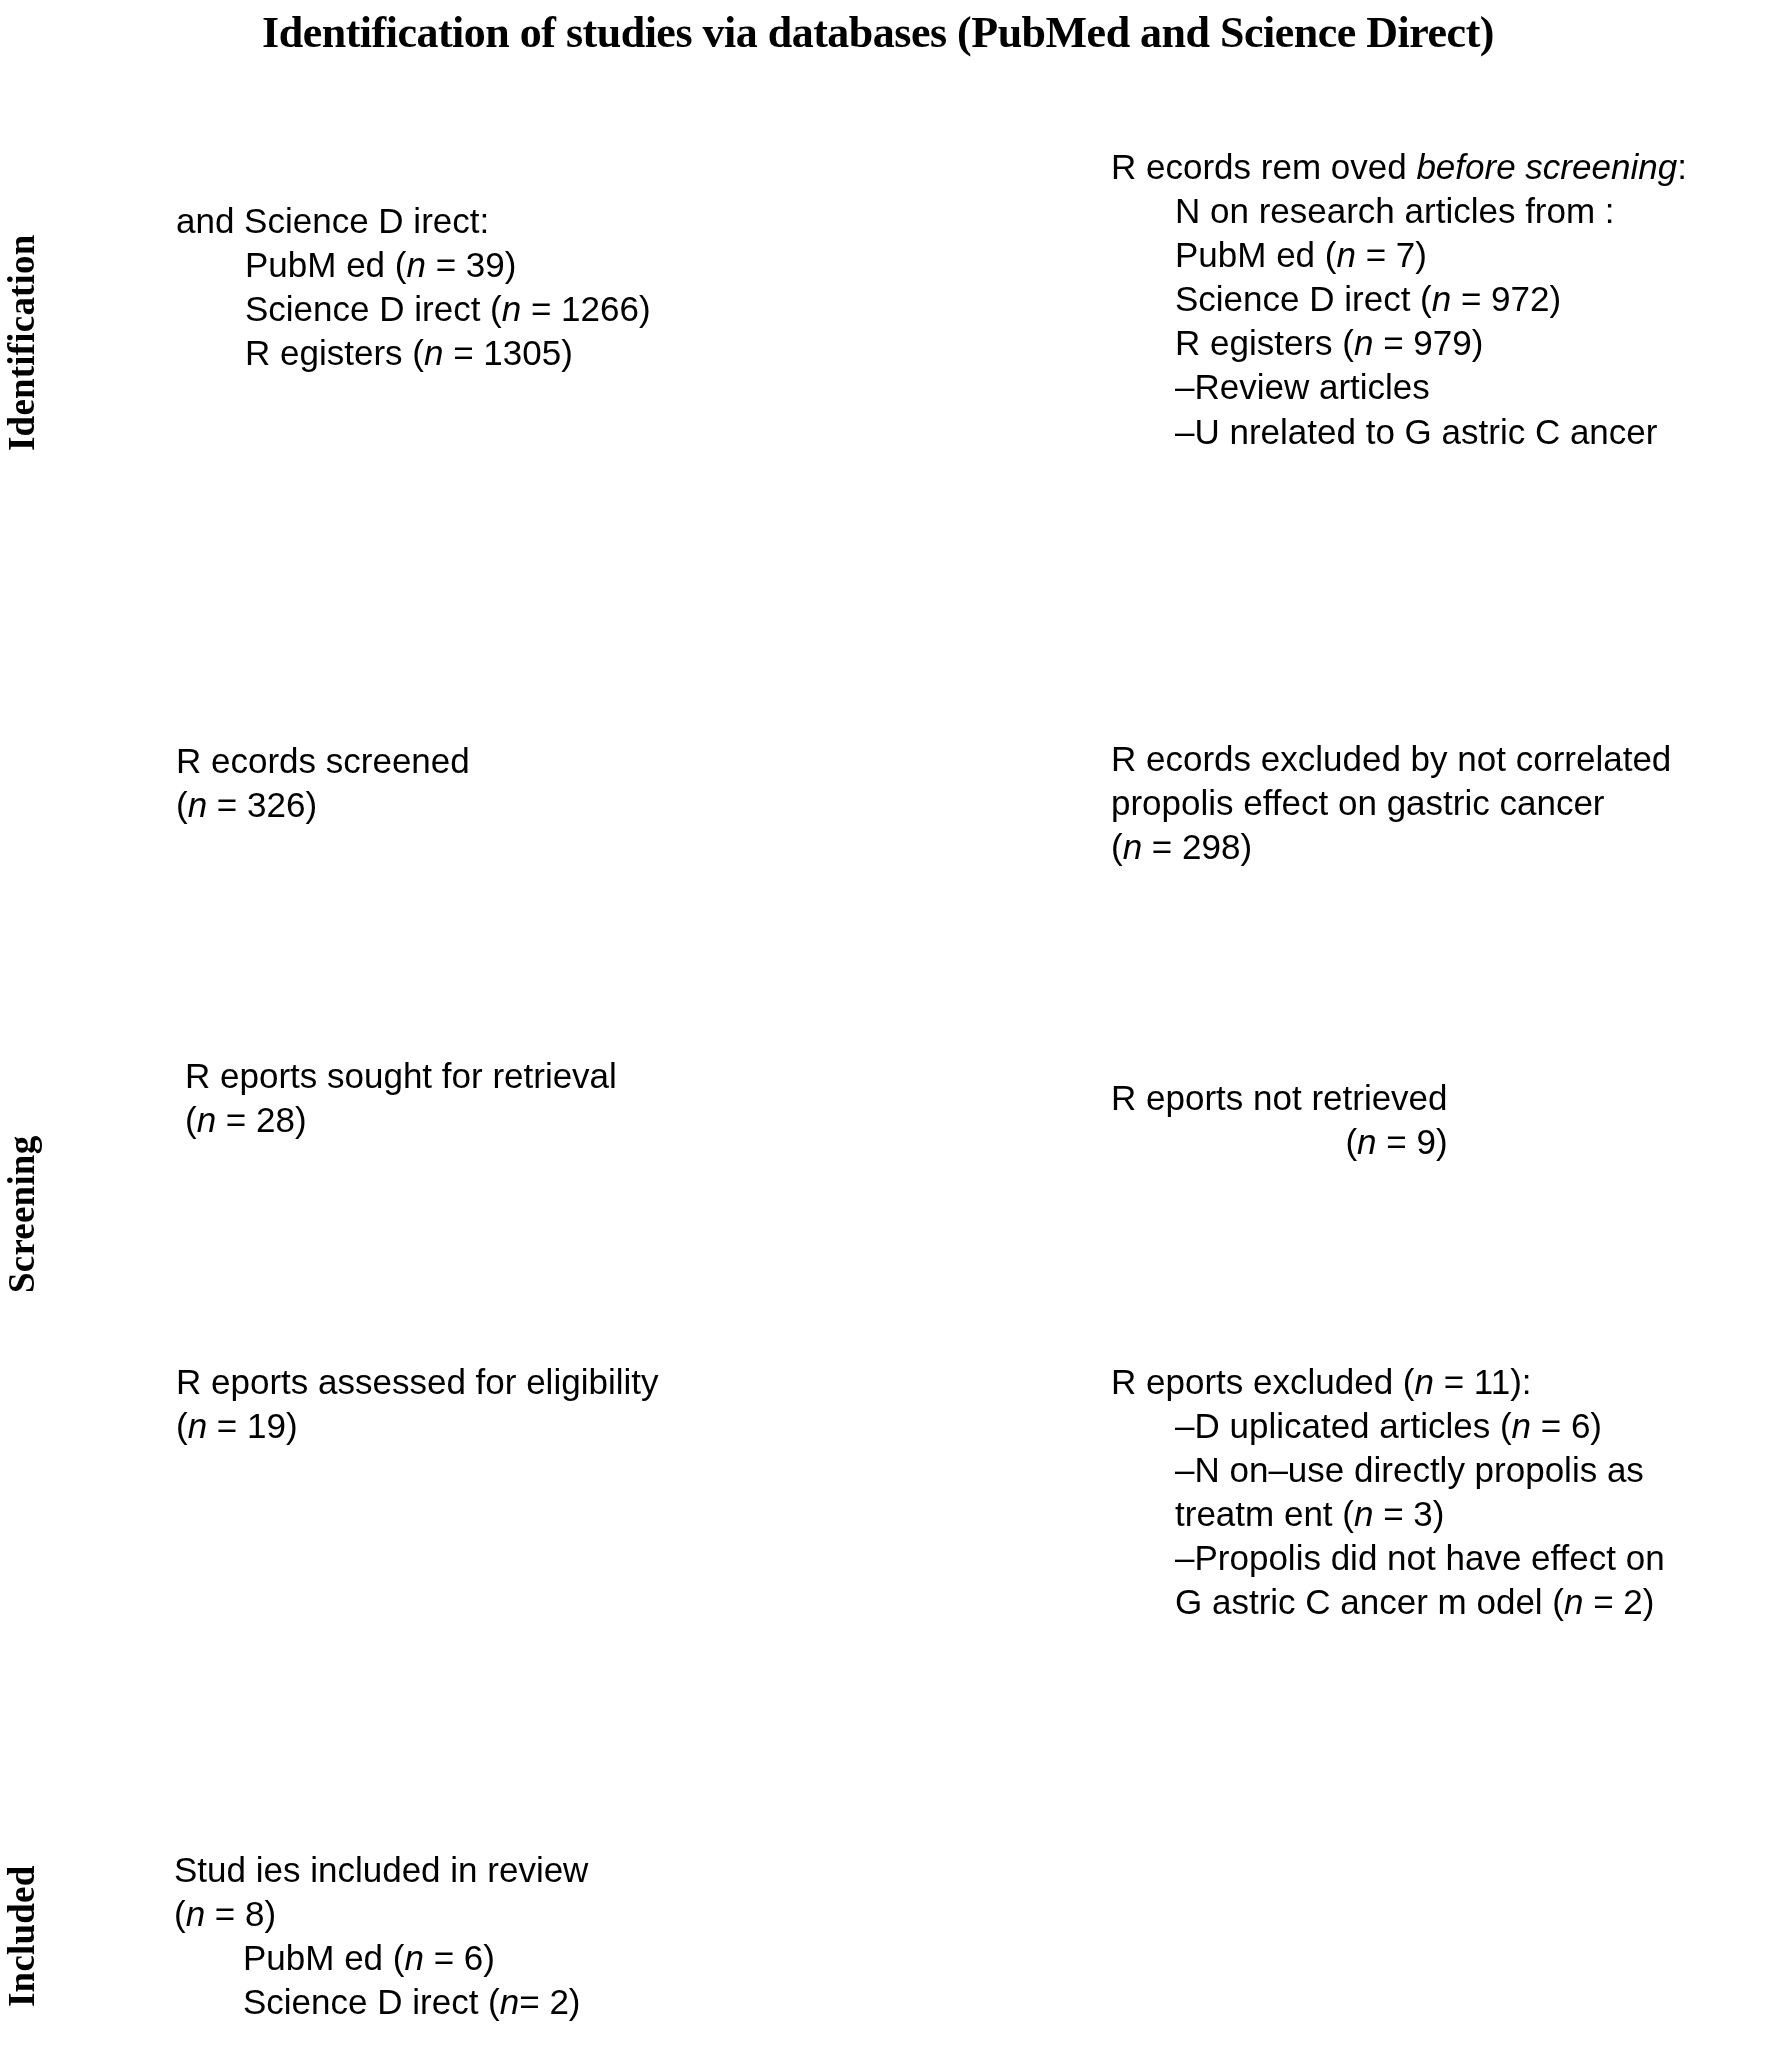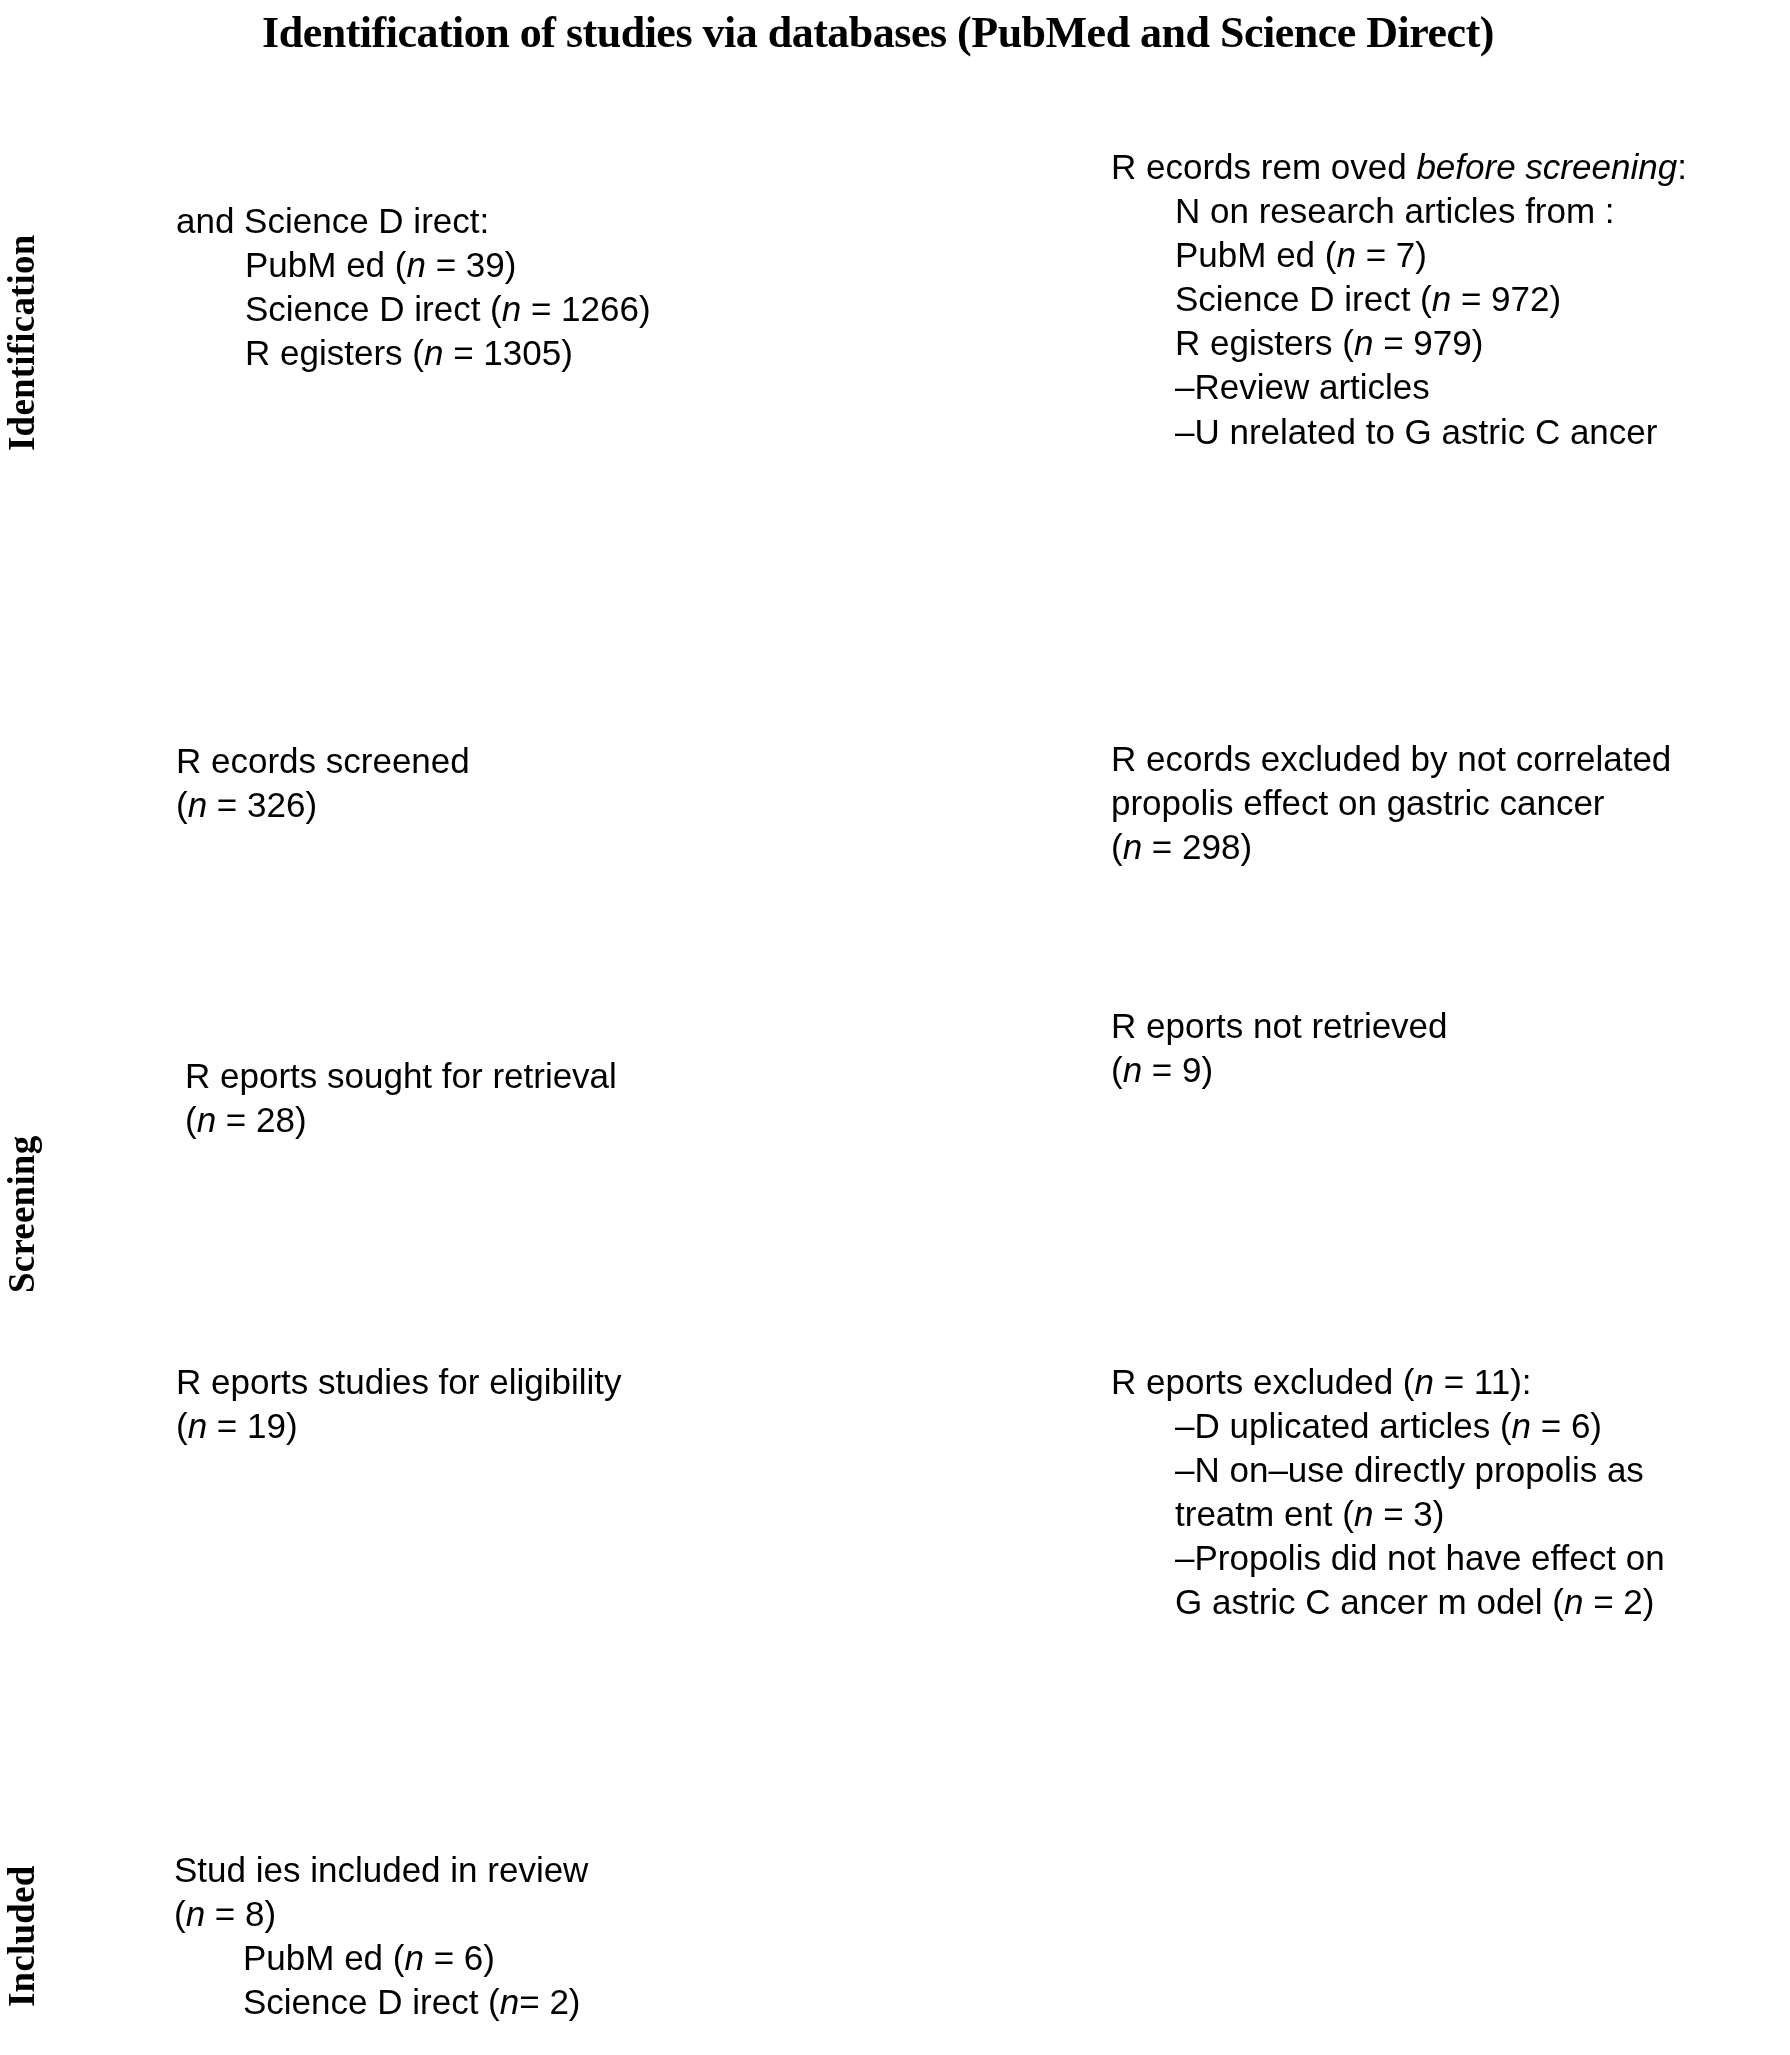--- a/index.html
+++ b/index.html
@@ -71,21 +71,21 @@
   
   #block-identified        { left: 176px;  top: 199px; }
   #block-records-screened  { left: 176px;  top: 739px; }
   #block-reports-sought    { left: 176px;  top: 1054px; margin-left: 9px; }
   #block-reports-assessed  { left: 176px;  top: 1360px; }
   #block-studies-included  { left: 174px;  top: 1848px; }
 
   
   #block-removed           { left: 1111px; top: 145px; }
   #block-records-excluded  { left: 1111px; top: 737px; }
-  #block-reports-not-retr  { left: 1111px; top: 1004px; }
+  #block-reports-not-retr  { left: 1111px; top: 1076px; text-align: right; }
   #block-reports-excluded  { left: 1111px; top: 1360px; }
 </style>
 </head>
 <body>
 
 <div id="diagram-title">Identification of studies via databases (PubMed and Science Direct)</div>
 
 <div class="stage-label" id="stage-identification">Identification</div>
 
 <div class="stage-label" id="stage-screening">Screening</div>
@@ -103,21 +103,21 @@
   <span class="ln">R ecords screened</span>
   <span class="ln">(<span class="nvar">n</span> = 326)</span>
 </div>
 
 <div class="flow-block" id="block-reports-sought">
   <span class="ln">R eports sought for retrieval</span>
   <span class="ln">(<span class="nvar">n</span> = 28)</span>
 </div>
 
 <div class="flow-block" id="block-reports-assessed">
-  <span class="ln">R eports studies for eligibility</span>
+  <span class="ln">R eports assessed for eligibility</span>
   <span class="ln">(<span class="nvar">n</span> = 19)</span>
 </div>
 
 <div class="flow-block" id="block-studies-included">
   <span class="ln">Stud ies included  in review</span>
   <span class="ln">(<span class="nvar">n</span> = 8)</span>
   <span class="ln indent">PubM ed  (<span class="nvar">n</span> = 6)</span>
   <span class="ln indent">Science D irect (<span class="nvar">n</span>= 2)</span>
 </div>
 

